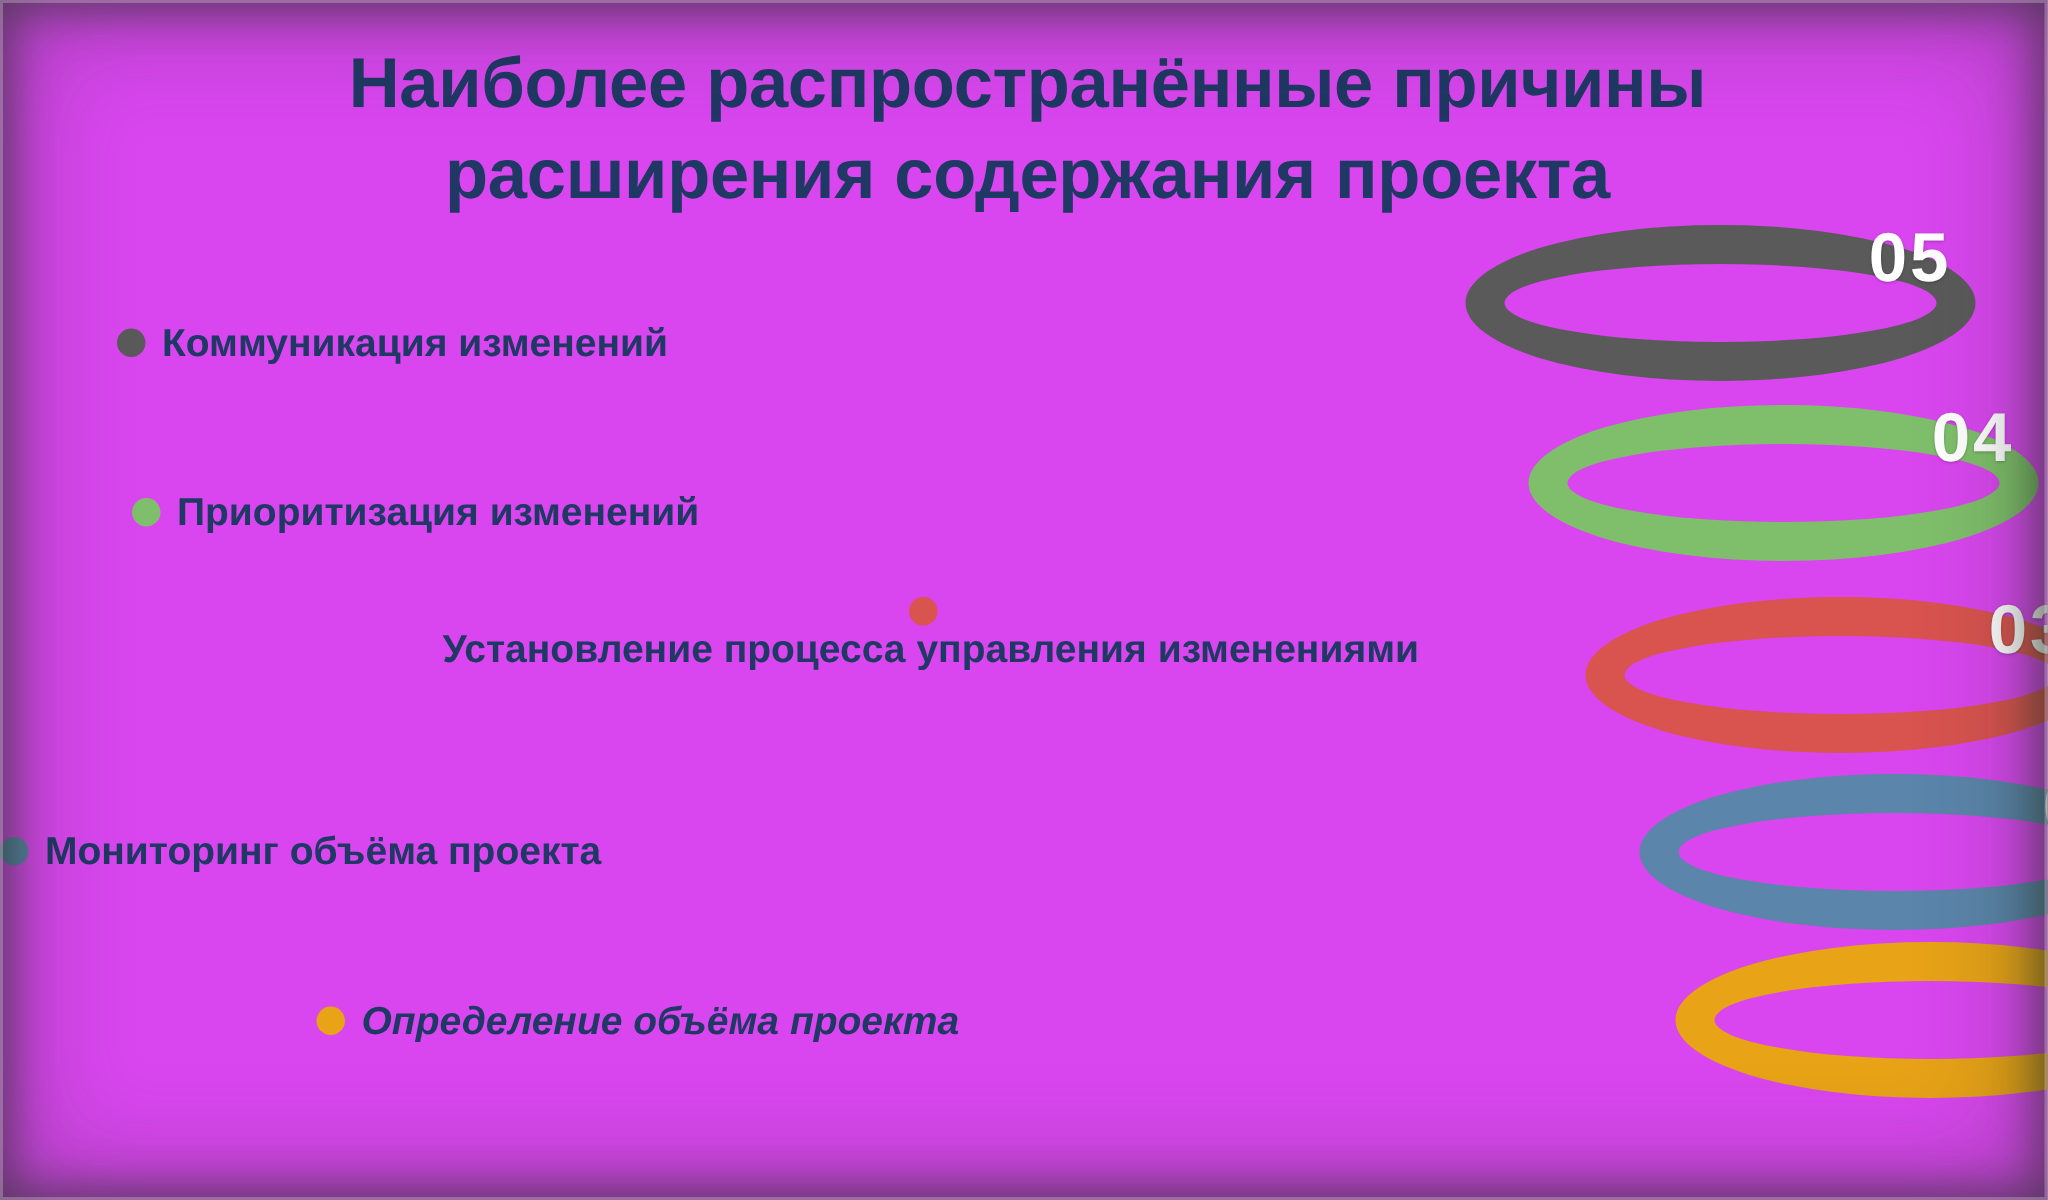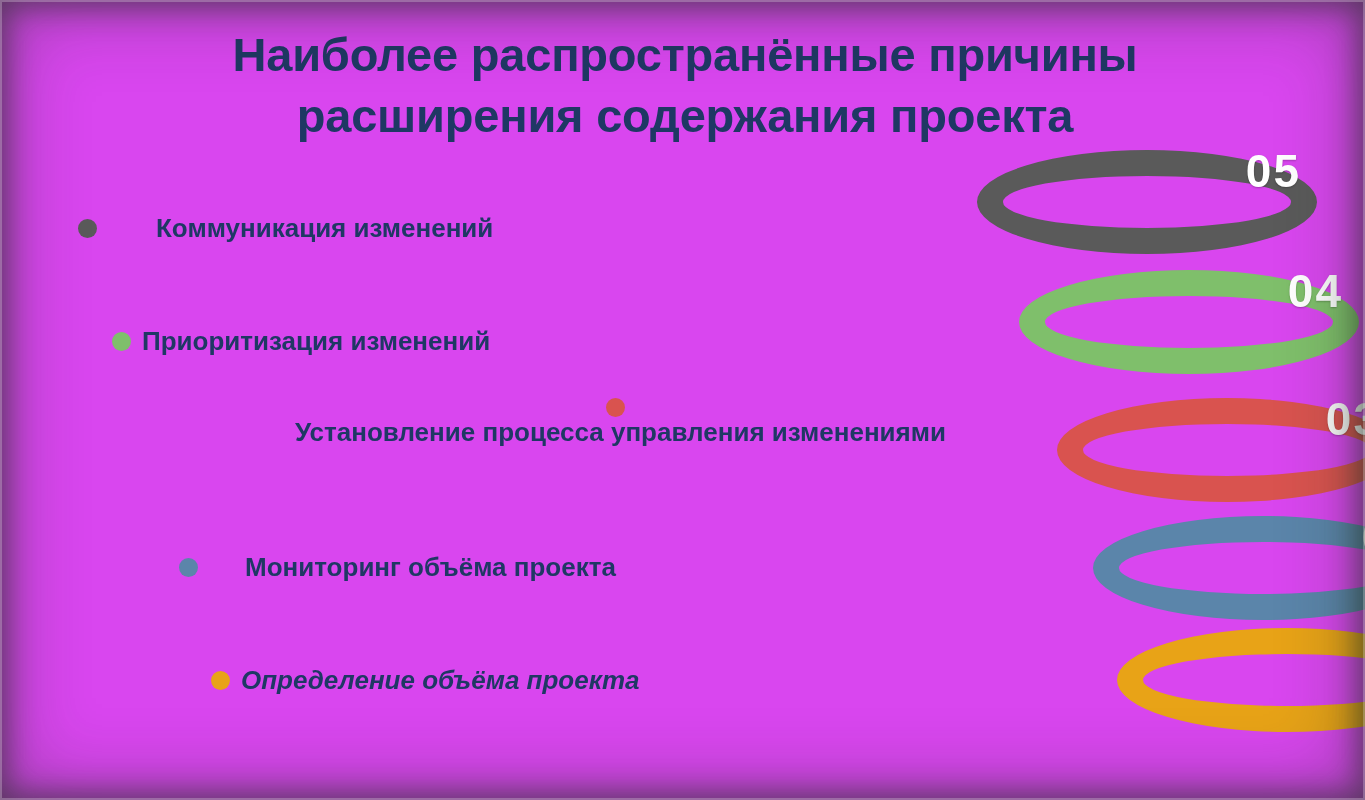--- a/index.html
+++ b/index.html
@@ -117,36 +117,36 @@
 </style>
 </head>
 <body>
 
 <div class="slide">
 
   <div class="title">Наиболее распространённые причины расширения содержания проекта</div>
 
   <div class="bullets">
 
-    <div class="bullet-row" style="padding-left:78px;gap:48px;">
+    <div class="bullet-row" style="padding-left:78px;">
       <span class="bullet-dot" style="background:#5a5a5a;"></span>
       <span class="bullet-label">Коммуникация изменений</span>
     </div>
 
-    <div class="bullet-row" style="padding-left:112px;">
+    <div class="bullet-row" style="padding-left:88px;">
       <span class="bullet-dot" style="background:#7fbf6b;"></span>
       <span class="bullet-label">Приоритизация изменений</span>
     </div>
 
     <div class="bullet-row" style="padding-left:141px;flex-direction:column;">
       <span class="bullet-dot" style="background:#d9534f;"></span>
       <span class="bullet-label">Установление процесса управления изменениями</span>
     </div>
 
-    <div class="bullet-row" style="padding-left:179px;gap:36px;">
+    <div class="bullet-row" style="">
       <span class="bullet-dot" style="background:#5b85aa;"></span>
       <span class="bullet-label">Мониторинг объёма проекта</span>
     </div>
 
     <div class="bullet-row" style="padding-left:211px;font-style:italic;">
       <span class="bullet-dot" style="background:#e8a317;"></span>
       <span class="bullet-label">Определение объёма проекта</span>
     </div>
 
   </div>

